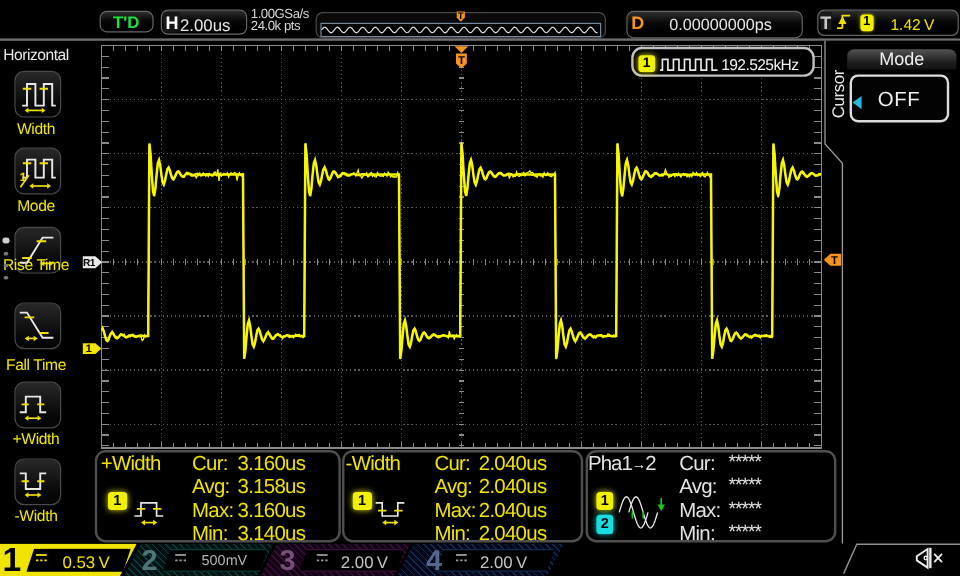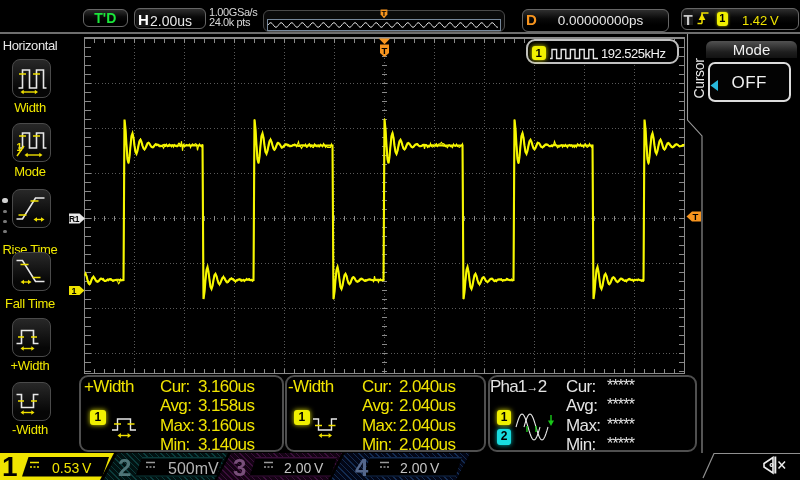--- a/index.html
+++ b/index.html
@@ -356,21 +356,21 @@
 <div class="abs" style="left:683.5px;top:10.5px;font-size:15px;font-weight:bold;color:#c8c8c8">T</div>
 <div class="badge" style="left:716.5px;top:12px;width:11.5px;height:13.5px;font-size:11px;line-height:13.5px;box-shadow:0 0 3px rgba(255,255,0,.7)">1</div>
 <div class="abs" style="left:742px;top:12.5px;font-size:13px;color:#f0e400">1.42 V</div>
 <div class="abs" style="left:0;top:32px;width:800px;height:1.6px;background:#6e6e6e"></div>
 <div class="abs" style="left:0;top:37.5px;width:60px;text-align:center;font-size:13px;color:#e8e8e8;letter-spacing:-0.4px">Horizontal</div>
 <div class="micon" style="left:11.5px;top:59px"></div>
 <div class="mlabel" style="left:0;top:99.5px">Width</div>
 <div class="micon" style="left:11.5px;top:123px"></div>
 <div class="mlabel" style="left:0;top:163.5px">Mode</div>
 <div class="micon" style="left:11.5px;top:189px"></div>
-<div class="mlabel" style="left:0;top:242px">Rise Time</div>
+<div class="mlabel" style="left:0;top:213px">Rise Time</div>
 <div class="micon" style="left:11.5px;top:251.5px"></div>
 <div class="mlabel" style="left:0;top:296px">Fall Time</div>
 <div class="micon" style="left:11.5px;top:317.5px"></div>
 <div class="mlabel" style="left:0;top:358.0px">+Width</div>
 <div class="micon" style="left:11.5px;top:381.5px"></div>
 <div class="mlabel" style="left:0;top:422.0px">-Width</div>
 <div class="abs" style="left:2px;top:197.5px;width:5.5px;height:5.5px;border-radius:50%;background:#d0d0d0"></div>
 <div class="abs" style="left:3px;top:209.5px;width:3.5px;height:3.5px;border-radius:50%;background:#787878"></div>
 <div class="abs" style="left:3px;top:219.5px;width:3.5px;height:3.5px;border-radius:50%;background:#787878"></div>
 <div class="abs" style="left:3px;top:229.5px;width:3.5px;height:3.5px;border-radius:50%;background:#787878"></div>
@@ -424,21 +424,21 @@
 <div class="abs" style="left:0;top:453px;width:800px;height:27px;clip-path:polygon(345px 0,470px 0,456px 27px,331px 27px);background:#030717 repeating-linear-gradient(45deg,#132b50 0 1px,transparent 1px 4px)"></div>
 <div class="abs" style="left:0;top:457px;width:800px;height:19.5px;clip-path:polygon(28.5px 0,109.0px 0,102.5px 19.5px,22px 19.5px);background:#000"></div>
 <div class="abs" style="left:0;top:457px;width:800px;height:19.5px;clip-path:polygon(142.0px 0,223.0px 0,216.5px 19.5px,135.5px 19.5px);background:#000;box-shadow:inset 0 0 0 1.5px #0b3b3b"></div>
 <div class="abs" style="left:0;top:457px;width:800px;height:19.5px;clip-path:polygon(256.0px 0,337.0px 0,330.5px 19.5px,249.5px 19.5px);background:#000;box-shadow:inset 0 0 0 1.5px #3a0f3a"></div>
 <div class="abs" style="left:0;top:457px;width:800px;height:19.5px;clip-path:polygon(370.0px 0,462.0px 0,455.5px 19.5px,363.5px 19.5px);background:#000;box-shadow:inset 0 0 0 1.5px #132b50"></div>
 <div class="abs" style="left:2px;top:450.5px;font-size:28px;font-weight:bold;color:#000">1</div>
 <div class="abs" style="left:118px;top:454px;font-size:24px;font-weight:bold;color:#4f7578">2</div>
 <div class="abs" style="left:233px;top:454px;font-size:24px;font-weight:bold;color:#784f7a">3</div>
 <div class="abs" style="left:355px;top:454px;font-size:24px;font-weight:bold;color:#54678c">4</div>
 <div class="abs" style="left:52px;top:459.5px;font-size:14px;color:#f0e400">0.53 V</div>
-<div class="abs" style="left:168px;top:459.5px;font-size:16px;color:#b4b4b4">500mV</div>
+<div class="abs" style="left:168px;top:459.5px;font-size:12px;color:#b4b4b4">500mV</div>
 <div class="abs" style="left:284px;top:459.5px;font-size:14px;color:#c4c4c4">2.00 V</div>
 <div class="abs" style="left:400px;top:459.5px;font-size:14px;color:#c4c4c4">2.00 V</div>
 <svg class="abs" style="left:0;top:0" width="800" height="480">
 <path d="M268.0,25.00 L269.0,23.71 L270.0,22.86 L271.0,22.75 L272.0,23.42 L273.0,24.62 L274.0,25.96 L275.0,26.97 L276.0,27.30 L277.0,26.83 L278.0,25.74 L279.0,24.39 L280.0,23.25 L281.0,22.71 L282.0,22.96 L283.0,23.91 L284.0,25.24 L285.0,26.48 L286.0,27.21 L287.0,27.18 L288.0,26.40 L289.0,25.14 L290.0,23.83 L291.0,22.92 L292.0,22.73 L293.0,23.32 L294.0,24.49 L295.0,25.84 L296.0,26.89 L297.0,27.30 L298.0,26.91 L299.0,25.87 L300.0,24.52 L301.0,23.34 L302.0,22.73 L303.0,22.90 L304.0,23.80 L305.0,25.10 L306.0,26.37 L307.0,27.17 L308.0,27.22 L309.0,26.51 L310.0,25.27 L311.0,23.95 L312.0,22.98 L313.0,22.71 L314.0,23.23 L315.0,24.36 L316.0,25.71 L317.0,26.81 L318.0,27.29 L319.0,26.99 L320.0,25.99 L321.0,24.66 L322.0,23.44 L323.0,22.76 L324.0,22.85 L325.0,23.68 L326.0,24.97 L327.0,26.26 L328.0,27.12 L329.0,27.25 L330.0,26.61 L331.0,25.41 L332.0,24.07 L333.0,23.05 L334.0,22.70 L335.0,23.15 L336.0,24.23 L337.0,25.58 L338.0,26.73 L339.0,27.28 L340.0,27.05 L341.0,26.12 L342.0,24.79 L343.0,23.55 L344.0,22.80 L345.0,22.81 L346.0,23.57 L347.0,24.83 L348.0,26.15 L349.0,27.07 L350.0,27.28 L351.0,26.70 L352.0,25.54 L353.0,24.20 L354.0,23.13 L355.0,22.70 L356.0,23.07 L357.0,24.10 L358.0,25.44 L359.0,26.63 L360.0,27.26 L361.0,27.11 L362.0,26.23 L363.0,24.93 L364.0,23.65 L365.0,22.84 L366.0,22.77 L367.0,23.47 L368.0,24.69 L369.0,26.02 L370.0,27.00 L371.0,27.29 L372.0,26.79 L373.0,25.67 L374.0,24.33 L375.0,23.21 L376.0,22.71 L377.0,23.00 L378.0,23.98 L379.0,25.31 L380.0,26.53 L381.0,27.23 L382.0,27.16 L383.0,26.35 L384.0,25.07 L385.0,23.77 L386.0,22.89 L387.0,22.74 L388.0,23.37 L389.0,24.56 L390.0,25.90 L391.0,26.93 L392.0,27.30 L393.0,26.87 L394.0,25.80 L395.0,24.46 L396.0,23.30 L397.0,22.72 L398.0,22.93 L399.0,23.85 L400.0,25.17 L401.0,26.43 L402.0,27.19 L403.0,27.20 L404.0,26.45 L405.0,25.21 L406.0,23.88 L407.0,22.95 L408.0,22.72 L409.0,23.27 L410.0,24.42 L411.0,25.77 L412.0,26.85 L413.0,27.30 L414.0,26.95 L415.0,25.93 L416.0,24.59 L417.0,23.39 L418.0,22.75 L419.0,22.88 L420.0,23.74 L421.0,25.03 L422.0,26.32 L423.0,27.15 L424.0,27.24 L425.0,26.56 L426.0,25.34 L427.0,24.01 L428.0,23.01 L429.0,22.71 L430.0,23.19 L431.0,24.29 L432.0,25.64 L433.0,26.77 L434.0,27.29 L435.0,27.02 L436.0,26.05 L437.0,24.73 L438.0,23.49 L439.0,22.78 L440.0,22.83 L441.0,23.63 L442.0,24.90 L443.0,26.20 L444.0,27.10 L445.0,27.27 L446.0,26.66 L447.0,25.48 L448.0,24.13 L449.0,23.09 L450.0,22.70 L451.0,23.11 L452.0,24.16 L453.0,25.51 L454.0,26.68 L455.0,27.27 L456.0,27.08 L457.0,26.17 L458.0,24.86 L459.0,23.60 L460.0,22.82 L461.0,22.79 L462.0,23.52 L463.0,24.76 L464.0,26.09 L465.0,27.04 L466.0,27.29 L467.0,26.75 L468.0,25.61 L469.0,24.26 L470.0,23.17 L471.0,22.70 L472.0,23.03 L473.0,24.04 L474.0,25.38 L475.0,26.58 L476.0,27.25 L477.0,27.14 L478.0,26.29 L479.0,25.00 L480.0,23.71 L481.0,22.86 L482.0,22.75 L483.0,23.42 L484.0,24.62 L485.0,25.96 L486.0,26.97 L487.0,27.30 L488.0,26.83 L489.0,25.74 L490.0,24.39 L491.0,23.25 L492.0,22.71 L493.0,22.96 L494.0,23.91 L495.0,25.24 L496.0,26.48 L497.0,27.21 L498.0,27.18" fill="none" stroke="#e0e0e0" stroke-width="1"></path>
 <polygon points="380.6,9.5 387.4,9.5 387.4,14.5 384,18.2 380.6,14.5" fill="#f7941e"></polygon>
 <text x="384" y="16" font-size="8" font-weight="bold" fill="#000" text-anchor="middle">T</text>
 <path d="M697.5,23.5 h4.5 M702,23.5 V13 h6.5" fill="none" stroke="#f0e000" stroke-width="1.5"></path>
 <polygon points="702,13.5 698.6,20 705.4,20" fill="#f0e000"></polygon>
 <path d="M550,58.5 h2 v-9 h4.6 v9 h4.6 v-9 h4.6 v9 h4.6 v-9 h4.6 v9 h4.6 v-9 h4.6 v9 h4.6 v-9 h4.6 v9 h4.6" fill="none" stroke="#e8e8e8" stroke-width="1.4"></path>
 <polygon points="378.8,38.5 390.2,38.5 384.5,44.2" fill="#f7941e"></polygon>

